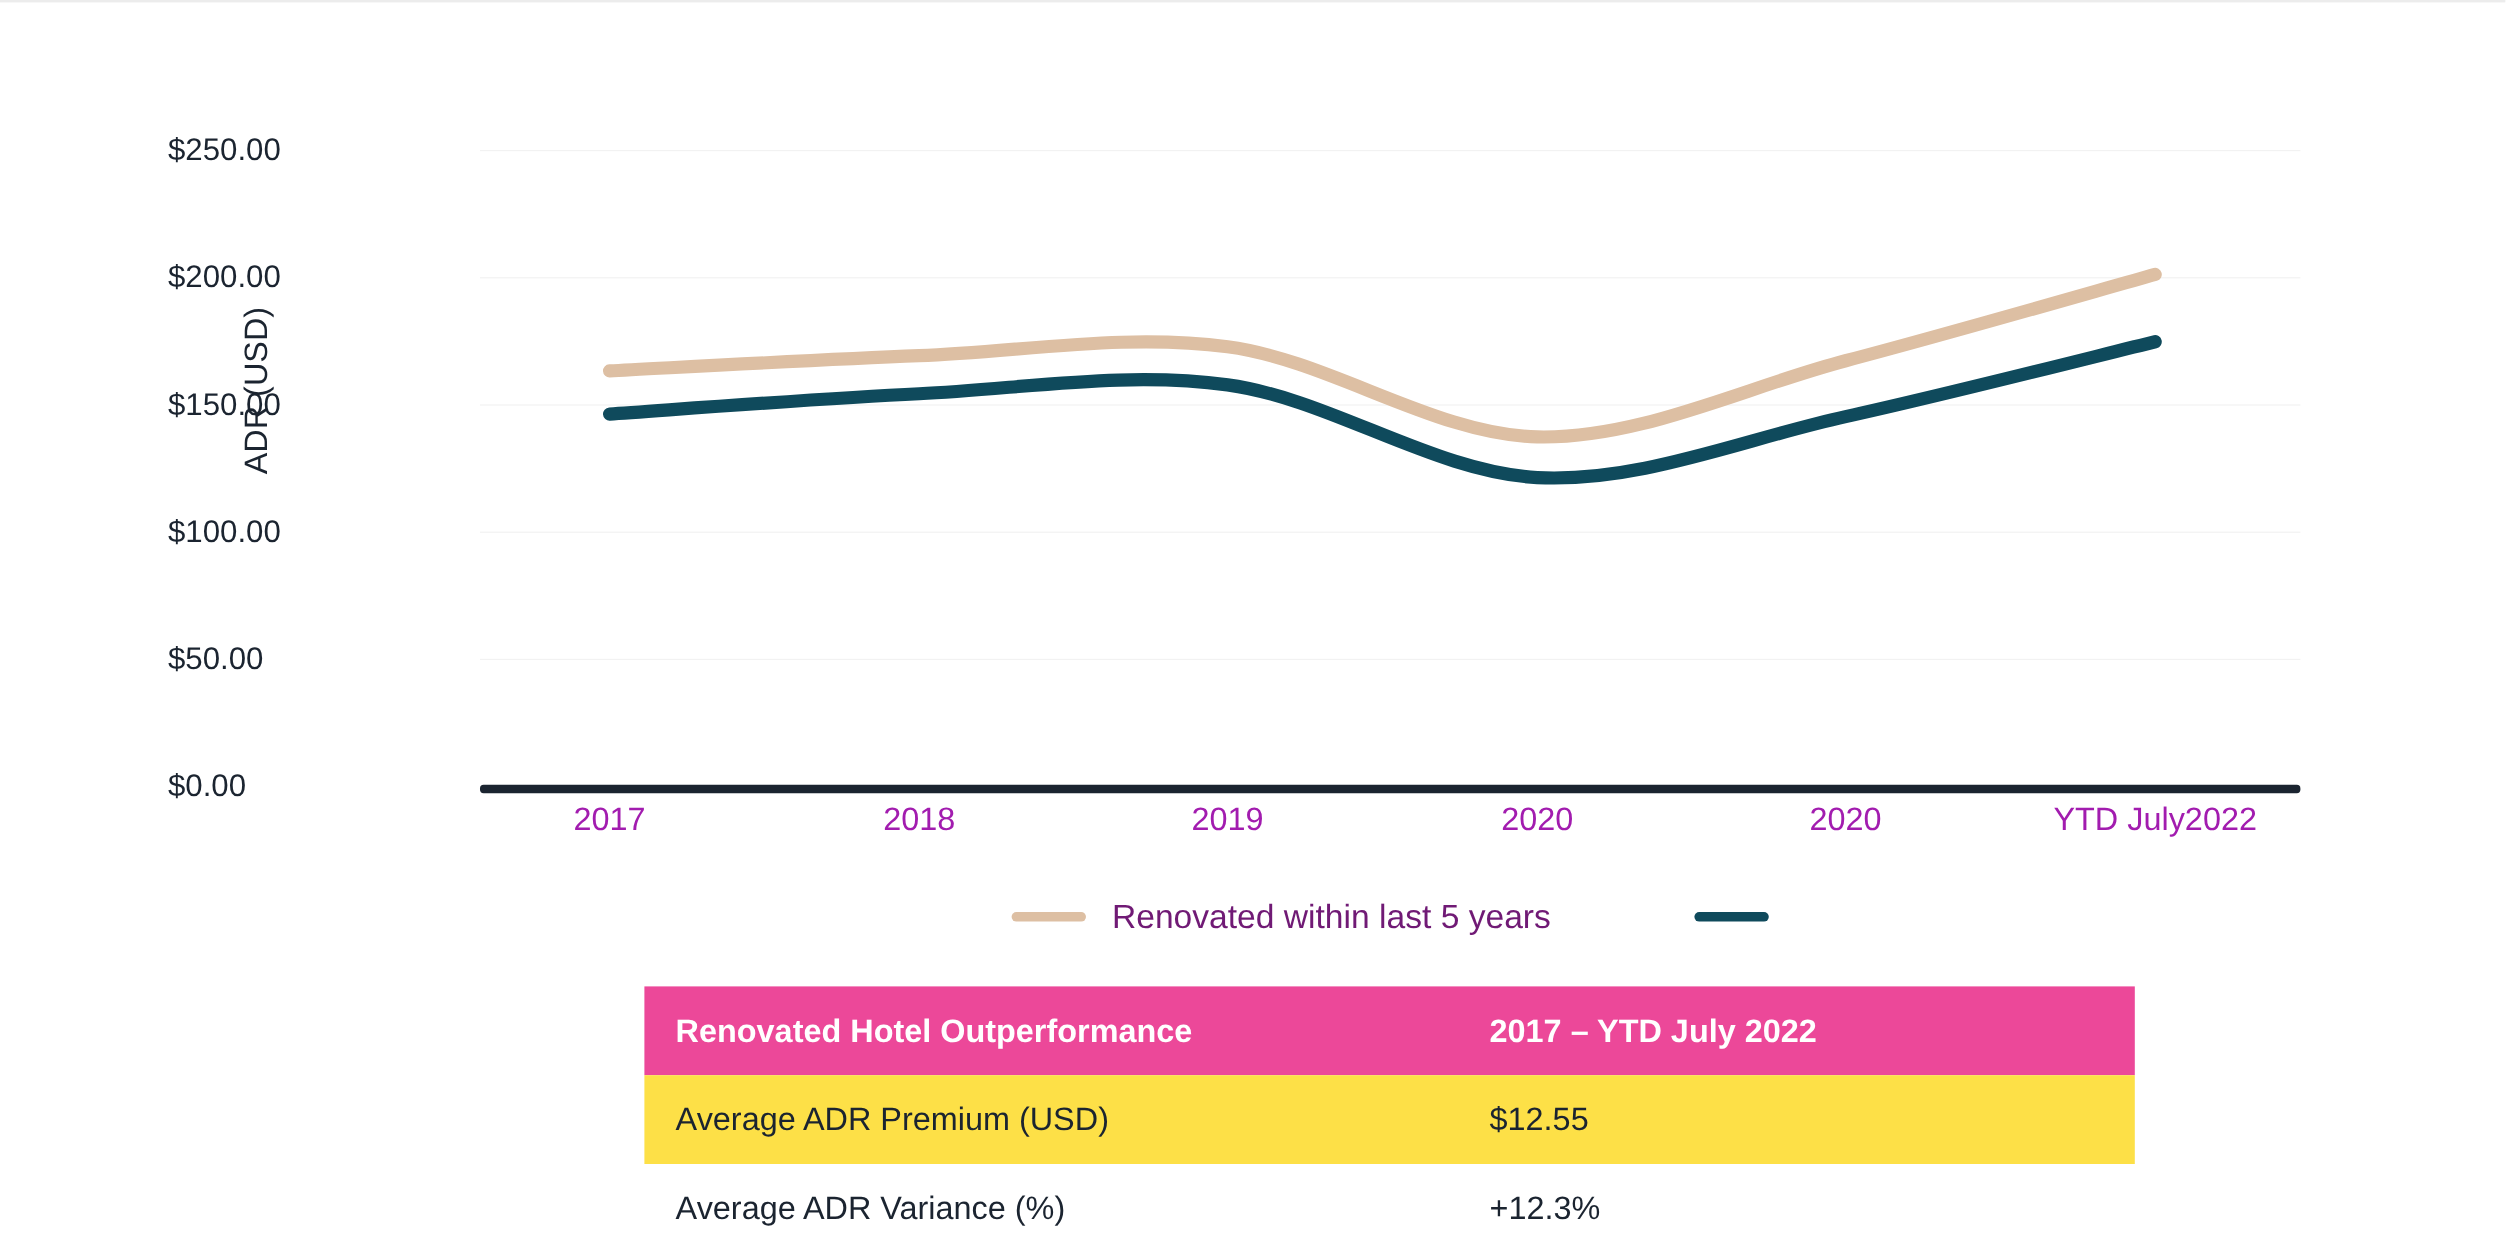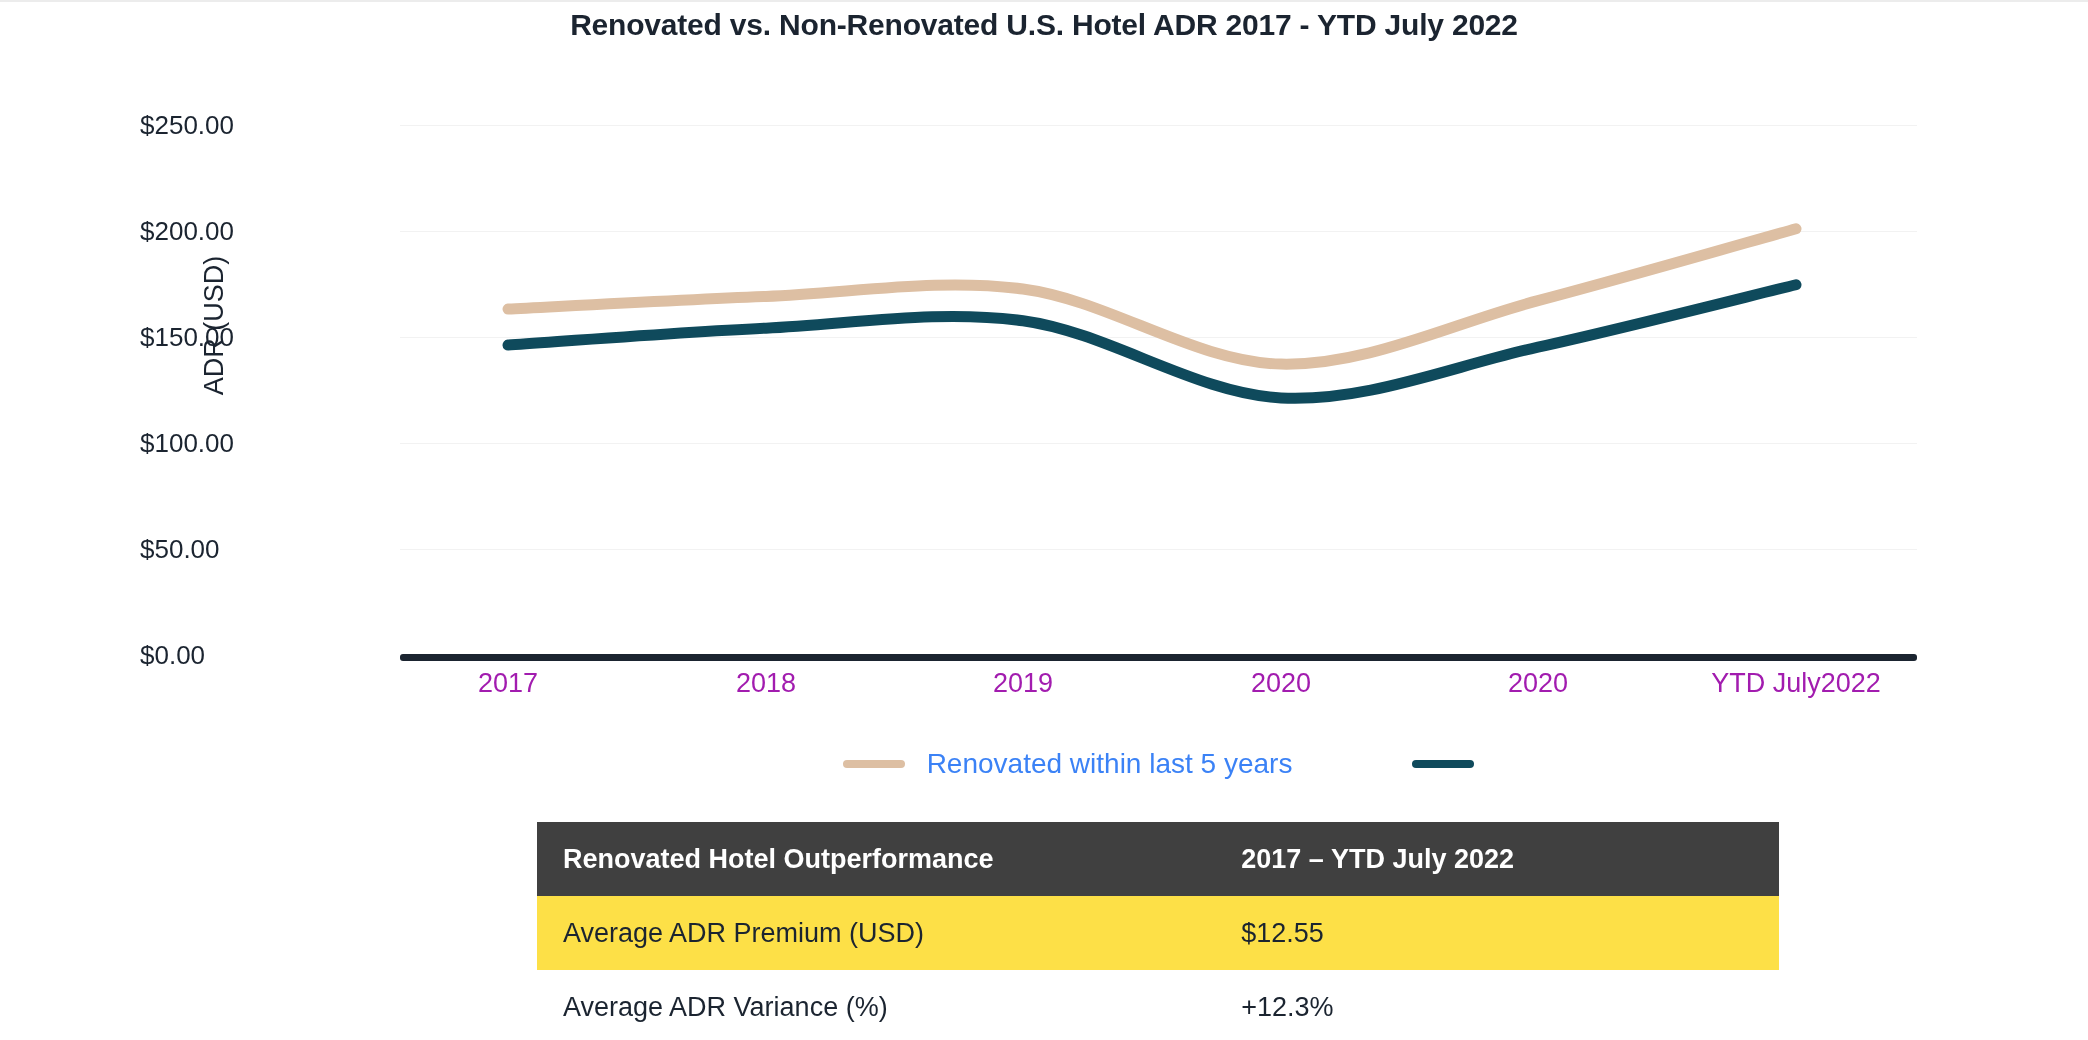--- a/index.html
+++ b/index.html
@@ -121,42 +121,42 @@
     gap: 22px;
   }
   .legend-swatch {
     width: 62px;
     height: 8px;
     border-radius: 4px;
     flex: none;
   }
   .legend-label {
     font-size: 28px;
-    color: #3b82f6;
+    color: #701a75;
     white-space: nowrap;
   }
   
   #summary-table {
     position: absolute;
     left: 537px;
     top: 822px;
     width: 1242px;
     border-collapse: collapse;
     table-layout: fixed;
   }
   #summary-table th,
   #summary-table td {
     text-align: left;
     padding: 0 26px;
     height: 74px;
     vertical-align: middle;
     font-size: 27px;
   }
   #summary-table th {
-    background: #404040;
+    background: #ec4899;
     color: #ffffff;
     font-weight: bold;
   }
   #summary-table td {
     color: #1b2430;
     font-weight: normal;
   }
   #summary-table tbody tr.alt td {
     background: #fde047;
   }
@@ -166,21 +166,20 @@
   .col-label { width: 55%; }
   .col-value { width: 45%; }
 </style>
 </head>
 <body>
 
 <div id="top-rule"></div>
 
 <div id="figure">
 
-  <div id="chart-title">Renovated vs. Non-Renovated U.S. Hotel ADR 2017 - YTD July 2022</div>
 
   <div id="ytick-wrap">
     <div id="yaxis-title">ADR (USD)</div>
     <div class="ytick-label" style="top:125px;">$250.00</div>
     <div class="ytick-label" style="top:231px;">$200.00</div>
     <div class="ytick-label" style="top:337px;">$150.00</div>
     <div class="ytick-label" style="top:443px;">$100.00</div>
     <div class="ytick-label" style="top:549px;">$50.00</div>
     <div class="ytick-label" style="top:655px;">$0.00</div>
   </div>

